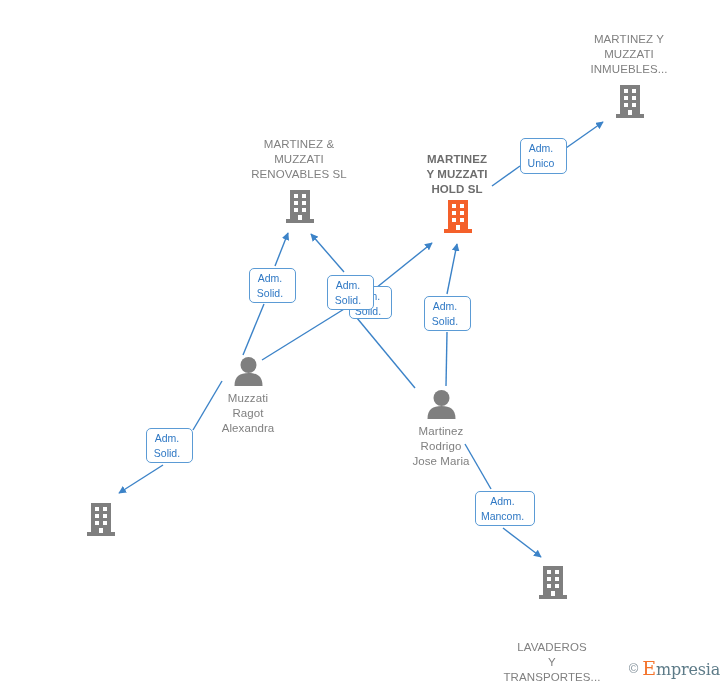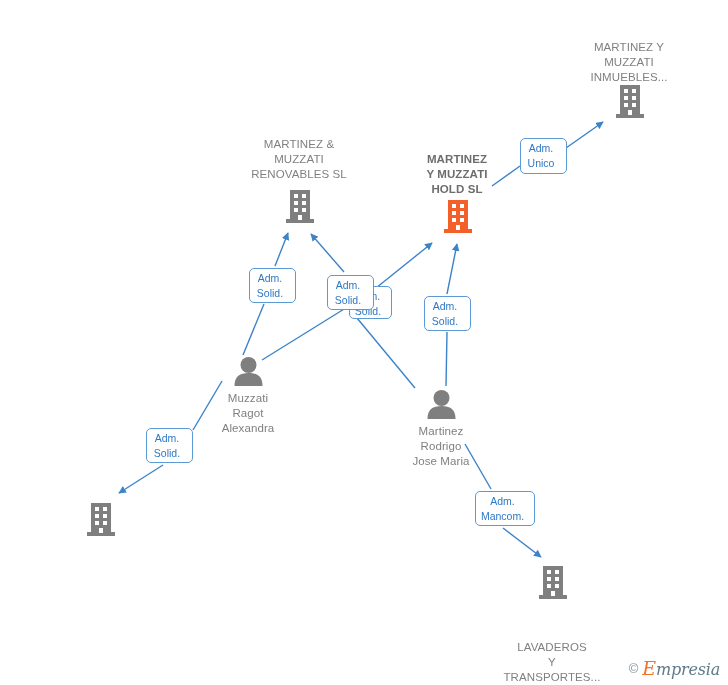--- a/index.html
+++ b/index.html
@@ -65,21 +65,20 @@
     align-items: center;
     gap: 4px;
     font-size: 15px;
   }
   .wm-c {
     color: #808f99;
     font-size: 13px;
   }
   .wm-text {
     font-family: "DejaVu Serif", serif;
-    font-style: italic;
     color: #5d7b88;
     font-size: 16px;
     letter-spacing: -0.2px;
   }
   .wm-text .wm-e {
     color: #f4732a;
     font-size: 19px;
   }
 </style>
 </head>
@@ -109,21 +108,21 @@
     <path d="M 446 386 L 447 332" fill="none" stroke="#3c83c8" stroke-width="1.4"></path>
     <path d="M 447 294 L 457 244" fill="none" stroke="#3c83c8" stroke-width="1.4" marker-end="url(#arrow)"></path>
 
     <path d="M 222 381 L 193 430" fill="none" stroke="#3c83c8" stroke-width="1.4"></path>
     <path d="M 163 465 L 119 493" fill="none" stroke="#3c83c8" stroke-width="1.4" marker-end="url(#arrow)"></path>
 
     <path d="M 465 444 L 491 489" fill="none" stroke="#3c83c8" stroke-width="1.4"></path>
     <path d="M 503 528 L 541 557" fill="none" stroke="#3c83c8" stroke-width="1.4" marker-end="url(#arrow)"></path>
   </svg>
 
-  <div class="node" style="left:629px; top:40px;">
+  <div class="node" style="left:629px; top:32px;">
     <div class="node-label">MARTINEZ Y
 MUZZATI
 INMUEBLES...</div>
   </div>
   <svg class="node-icon" style="position:absolute; left:615px; top:85px;" width="30" height="34" viewBox="0 0 30 34">
     <rect x="5" y="0" width="20" height="30" fill="#7f7f7f"></rect>
     <rect x="1" y="29" width="28" height="4" fill="#7f7f7f"></rect>
     <rect x="9" y="4" width="4" height="4" fill="#ffffff"></rect>
     <rect x="17" y="4" width="4" height="4" fill="#ffffff"></rect>
     <rect x="9" y="11" width="4" height="4" fill="#ffffff"></rect>

